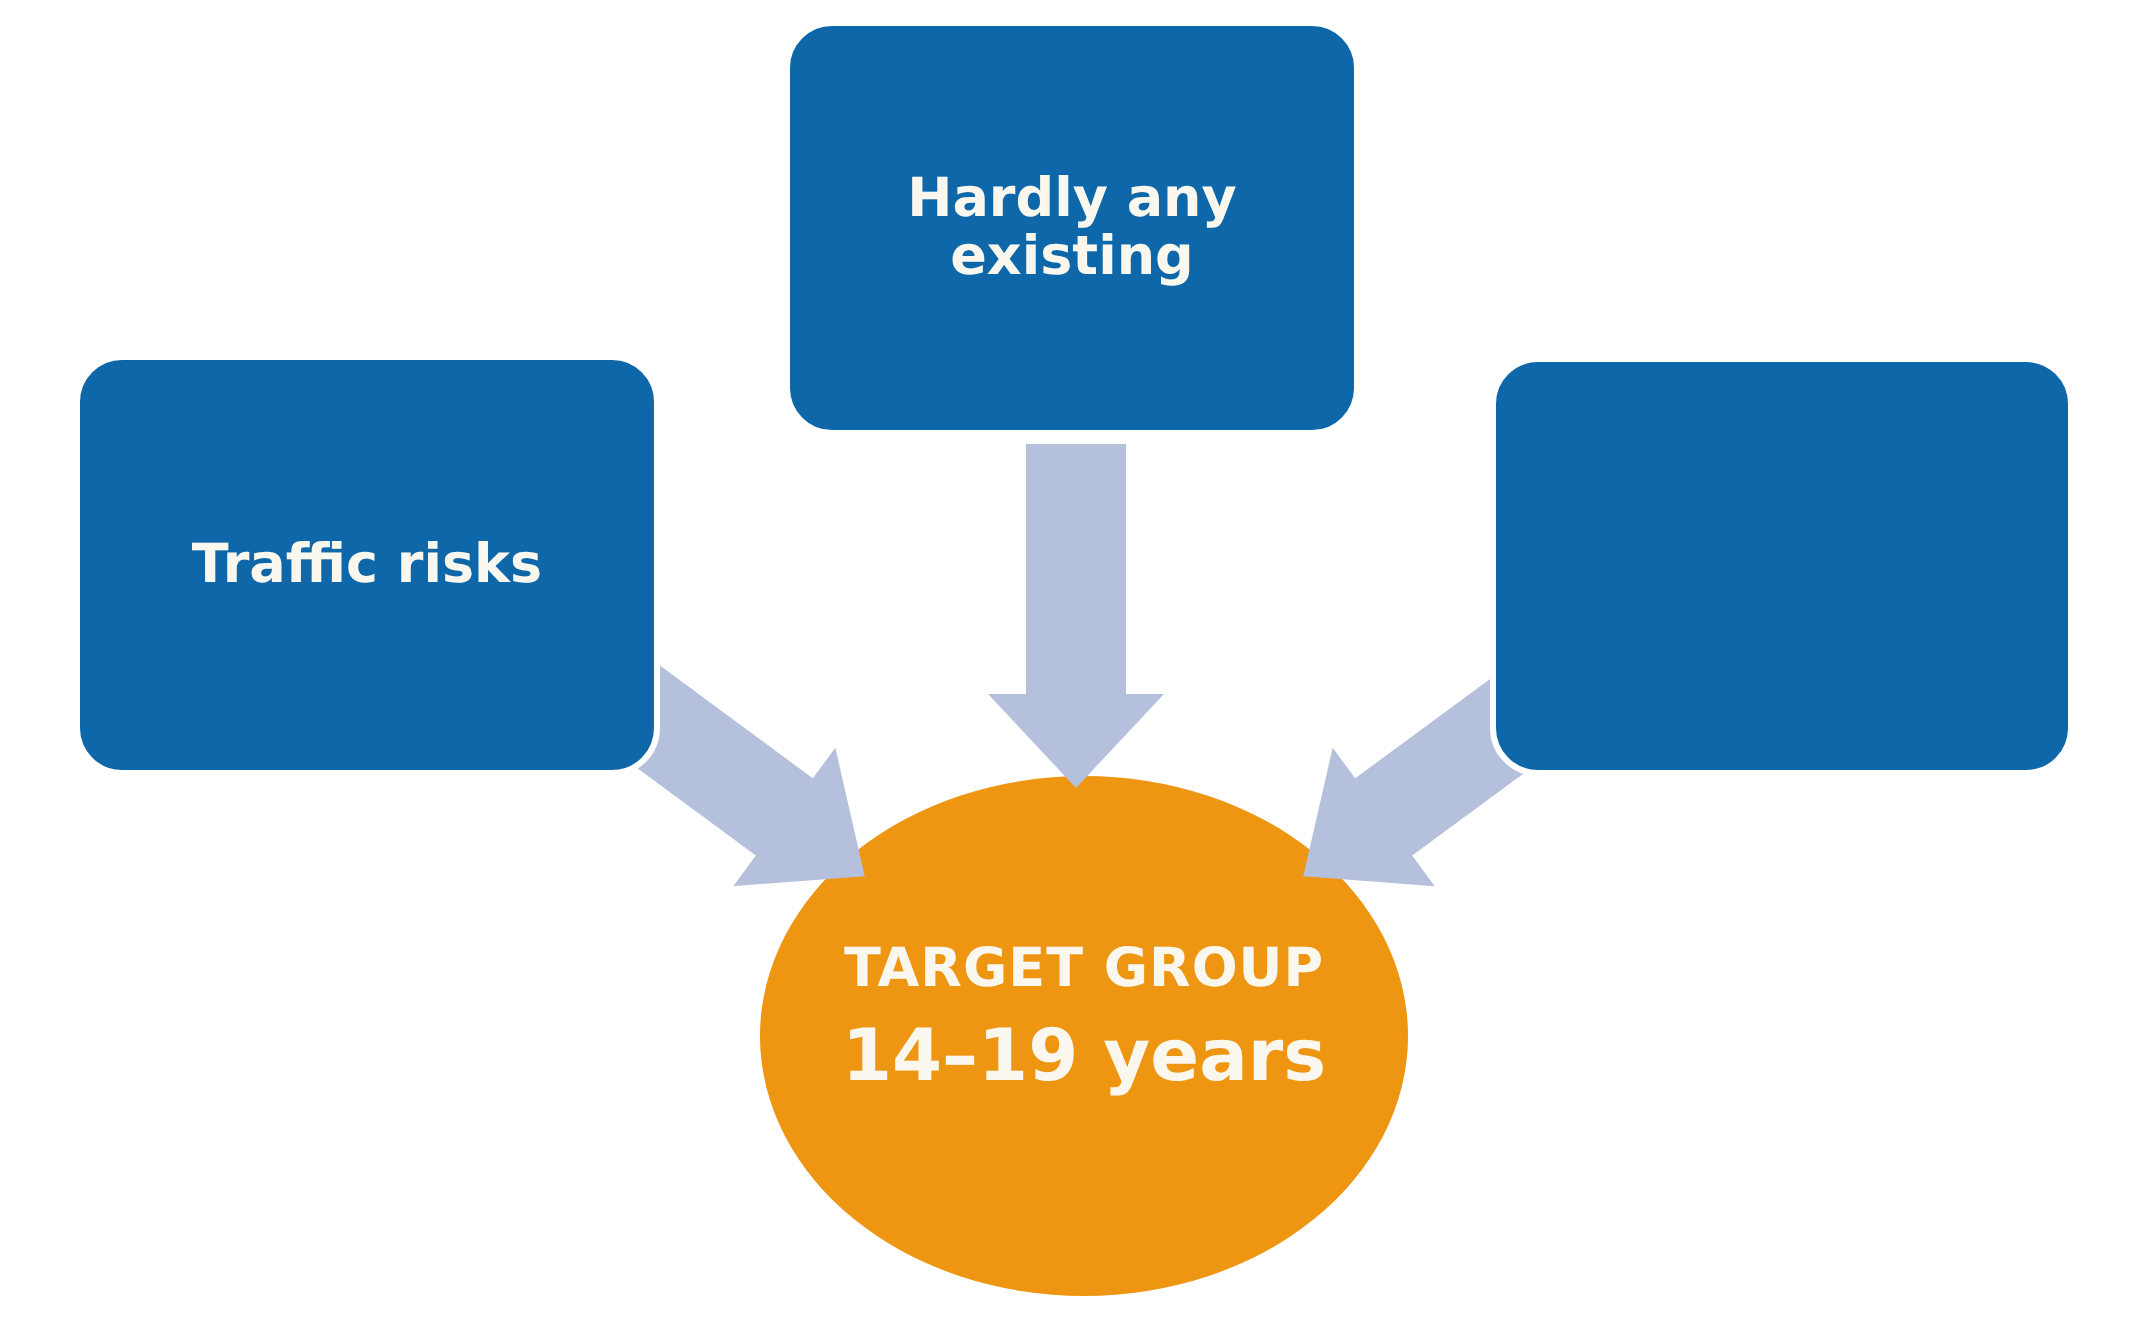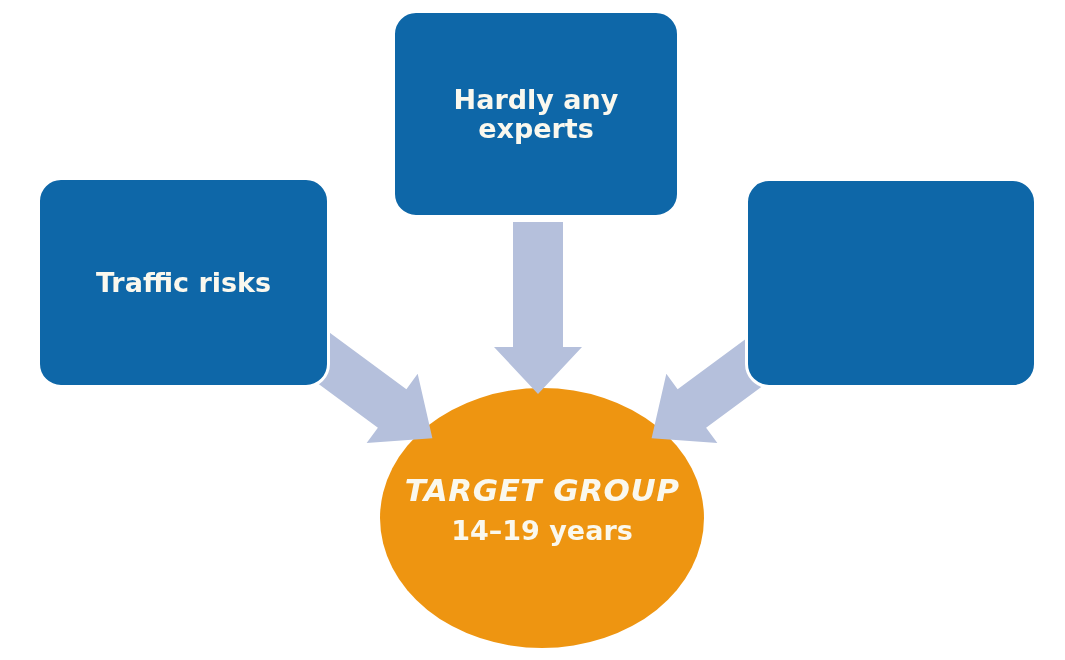--- a/index.html
+++ b/index.html
@@ -29,29 +29,28 @@
     display: flex;
     flex-direction: column;
     align-items: center;
     justify-content: center;
     padding-bottom: 18px;
     box-sizing: border-box;
     text-align: center;
   }
   .ellipse-title {
     color: var(--text-light, #faf8ee);
-    font-size: 31px;
+    font-size: 27px;
     font-weight: 700;
     letter-spacing: 0.5px;
     line-height: 1.1;
-    font-style: italic;
   }
   .ellipse-subtitle {
     color: var(--text-light, #faf8ee);
-    font-size: 27px;
+    font-size: 36px;
     font-weight: 700;
     line-height: 1.1;
     margin-top: 9px;
   }
 
   
   .arrows {
     position: absolute;
     left: 0;
     top: 0;
@@ -107,19 +106,19 @@
       <polygon points="0,-24 112,-24 112,-43 162,0 112,43 112,24 0,24"></polygon>
     </g>
   </svg>
 
   <div class="box box-left">
     <div class="line">Traffic risks</div>
   </div>
 
   <div class="box box-top">
     <div class="line">Hardly any</div>
-    <div class="line">experts</div>
+    <div class="line">existing</div>
   </div>
 
   <div class="box box-right">
   </div>
 
 </div>
 
 </body></html>

